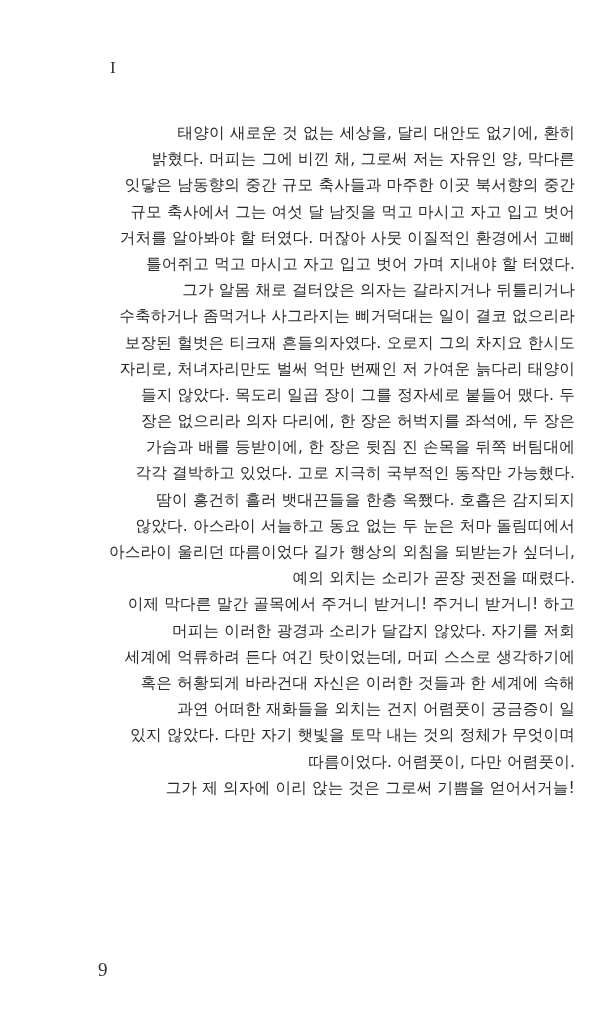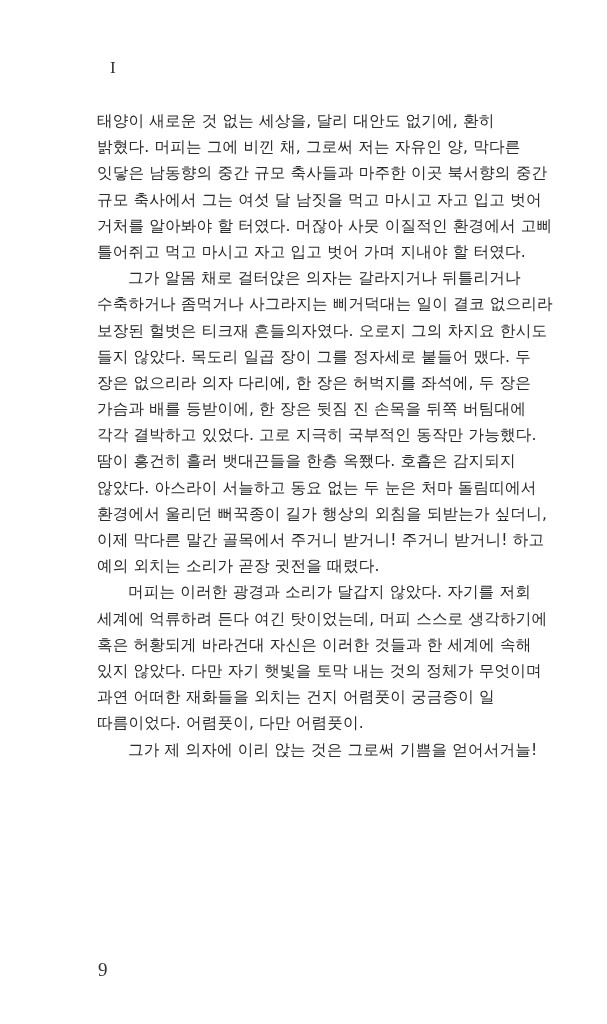--- a/index.html
+++ b/index.html
@@ -27,22 +27,23 @@
       position: absolute;
       left: 110px;
       top: 58px;
       font-family: "Liberation Serif", "DejaVu Serif", serif;
       font-size: 17px;
       color: #333;
     }
     .body-text {
       position: absolute;
       left: 97px;
-      top: 108px;
+      top: 120px;
       width: 478px;
+      text-align: right;
     }
     .line {
       display: block;
       height: 26.2px;
       line-height: 26.2px;
       font-size: 15.6px;
       white-space: nowrap;
       letter-spacing: 0.15px;
       color: #2a2a2a;
     }
@@ -72,37 +73,38 @@
       <span class="line">잇닿은 남동향의 중간 규모 축사들과 마주한 이곳 북서향의 중간</span>
       <span class="line">규모 축사에서 그는 여섯 달 남짓을 먹고 마시고 자고 입고 벗어</span>
       <span class="line">거처를 알아봐야 할 터였다. 머잖아 사뭇 이질적인 환경에서 고삐</span>
       <span class="line">틀어쥐고 먹고 마시고 자고 입고 벗어 가며 지내야 할 터였다.</span>
     </div>
 
     <div>
       <span class="line indent">그가 알몸 채로 걸터앉은 의자는 갈라지거나 뒤틀리거나</span>
       <span class="line">수축하거나 좀먹거나 사그라지는 삐거덕대는 일이 결코 없으리라</span>
       <span class="line">보장된 헐벗은 티크재 흔들의자였다. 오로지 그의 차지요 한시도</span>
+      <span class="line">자리로, 처녀자리만도 벌써 억만 번째인 저 가여운 늙다리 태양이</span>
       <span class="line">들지 않았다. 목도리 일곱 장이 그를 정자세로 붙들어 맸다. 두</span>
       <span class="line">장은 없으리라 의자 다리에, 한 장은 허벅지를 좌석에, 두 장은</span>
       <span class="line">가슴과 배를 등받이에, 한 장은 뒷짐 진 손목을 뒤쪽 버팀대에</span>
       <span class="line">각각 결박하고 있었다. 고로 지극히 국부적인 동작만 가능했다.</span>
       <span class="line">땀이 흥건히 흘러 뱃대끈들을 한층 옥쬈다. 호흡은 감지되지</span>
       <span class="line">않았다. 아스라이 서늘하고 동요 없는 두 눈은 처마 돌림띠에서</span>
-      <span class="line">환경에서 울리던 뻐꾹종이 길가 행상의 외침을 되받는가 싶더니,</span>
+      <span class="line">아스라이 울리던 따름이었다 길가 행상의 외침을 되받는가 싶더니,</span>
+      <span class="line">예의 외치는 소리가 곧장 귓전을 때렸다.</span>
       <span class="line">이제 막다른 말간 골목에서 주거니 받거니! 주거니 받거니! 하고</span>
-      <span class="line">예의 외치는 소리가 곧장 귓전을 때렸다.</span>
     </div>
 
     <div>
       <span class="line indent">머피는 이러한 광경과 소리가 달갑지 않았다. 자기를 저회</span>
       <span class="line">세계에 억류하려 든다 여긴 탓이었는데, 머피 스스로 생각하기에</span>
       <span class="line">혹은 허황되게 바라건대 자신은 이러한 것들과 한 세계에 속해</span>
+      <span class="line">과연 어떠한 재화들을 외치는 건지 어렴풋이 궁금증이 일</span>
       <span class="line">있지 않았다. 다만 자기 햇빛을 토막 내는 것의 정체가 무엇이며</span>
-      <span class="line">과연 어떠한 재화들을 외치는 건지 어렴풋이 궁금증이 일</span>
       <span class="line">따름이었다. 어렴풋이, 다만 어렴풋이.</span>
     </div>
 
     <div>
       <span class="line indent">그가 제 의자에 이리 앉는 것은 그로써 기쁨을 얻어서거늘!</span>
     </div>
   </div>
 
   <div class="page-number">9</div>
 </div>

